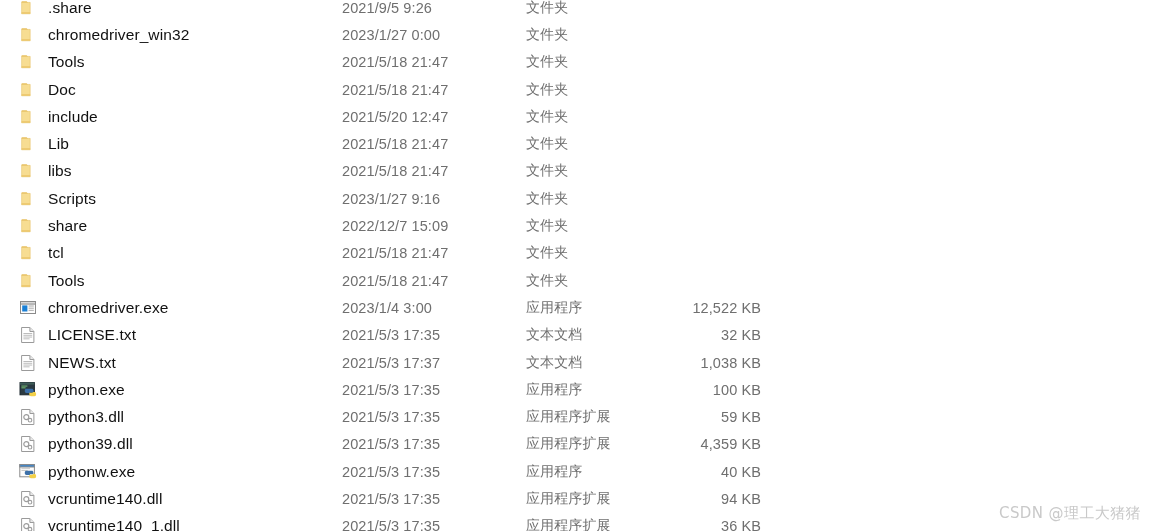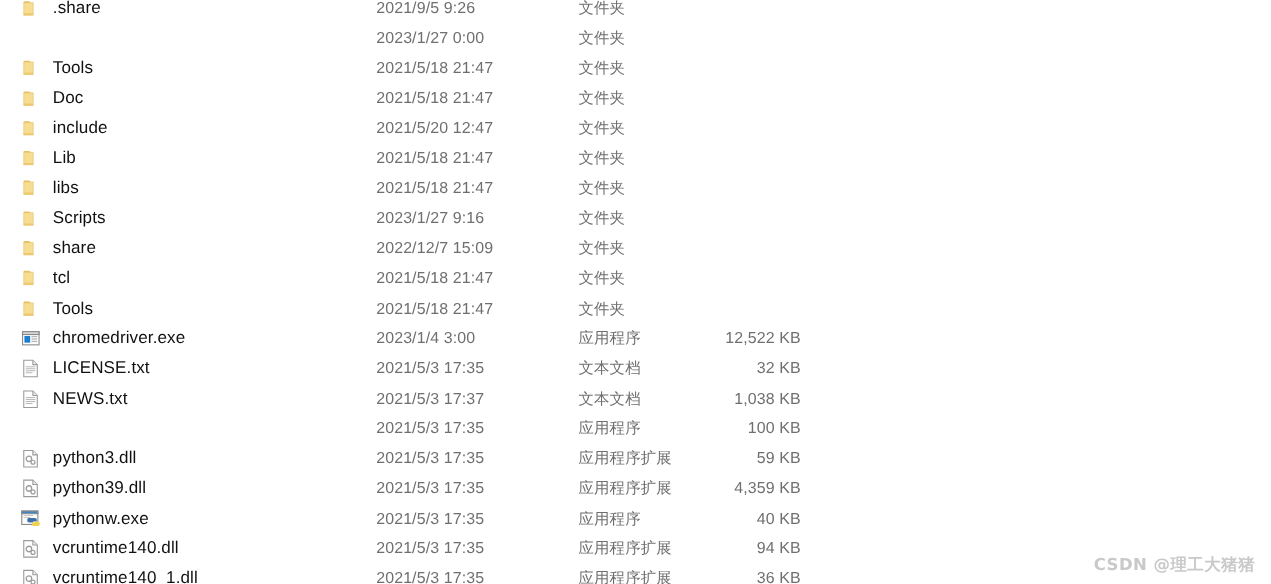--- a/index.html
+++ b/index.html
@@ -52,21 +52,21 @@
     position: absolute;
     left: 526px;
     top: 0;
     height: 27.3px;
     display: flex;
     align-items: center;
     white-space: nowrap;
   }
   .cell-size {
     position: absolute;
-    left: 567px;
+    left: 600px;
     width: 161px;
     top: 0;
     height: 27.3px;
     display: flex;
     align-items: center;
     justify-content: flex-end;
     white-space: nowrap;
   }
 
   .name-text {
@@ -101,21 +101,20 @@
   #watermark {
     position: absolute;
     right: 14px;
     bottom: 8px;
     font-size: 15px;
     color: #c9c9c9;
     font-family: "DejaVu Sans", "Liberation Sans", sans-serif;
     letter-spacing: 0.4px;
     white-space: nowrap;
     user-select: none;
-    font-weight: bold;
   }
 </style>
 </head>
 <body>
 
 <div id="file-list">
     <div class="row">
       <div class="cell-name">
         <span class="icon">
           <svg viewBox="0 0 20 20" width="20" height="20">
@@ -131,20 +130,31 @@
         <span class="date-text">2021/9/5 9:26</span>
       </div>
       <div class="cell-type">
         <span class="type-text">文件夹</span>
       </div>
       <div class="cell-size">
         <span class="size-text"></span>
       </div>
     </div>
     <div class="row">
+      <div class="cell-name">
+        <span class="icon">
+          <svg viewBox="0 0 20 20" width="20" height="20">
+            <path d="M3.6 3.2h5.1l1.5 1.9h-6.6z" fill="#e9c163"></path>
+            <path d="M3.6 4.4h8.6v11.4H3.6z" fill="#f7dd92"></path>
+            <path d="M3.6 4.4h8.6v11.4H3.6z" fill="none" stroke="#e2bc5e" stroke-width="0.5"></path>
+            <path d="M3.6 14.1h8.6v1.7H3.6z" fill="#ecc86f"></path>
+          </svg>
+        </span>
+        <span class="name-text">chromedriver_win32</span>
+      </div>
       <div class="cell-date">
         <span class="date-text">2023/1/27 0:00</span>
       </div>
       <div class="cell-type">
         <span class="type-text">文件夹</span>
       </div>
       <div class="cell-size">
         <span class="size-text"></span>
       </div>
     </div>
@@ -416,20 +426,34 @@
         <span class="date-text">2021/5/3 17:37</span>
       </div>
       <div class="cell-type">
         <span class="type-text">文本文档</span>
       </div>
       <div class="cell-size">
         <span class="size-text">1,038 KB</span>
       </div>
     </div>
     <div class="row">
+      <div class="cell-name">
+        <span class="icon">
+          <svg viewBox="0 0 20 20" width="20" height="20">
+            <rect x="2.0" y="2.6" width="14.4" height="12.2" fill="#2b3a42" stroke="#1e2a30" stroke-width="1"></rect>
+            <rect x="2.0" y="2.6" width="14.4" height="2.0" fill="#3f5d59"></rect>
+            <rect x="3.4" y="5.6" width="6.0" height="0.9" fill="#7fd07a"></rect>
+            <rect x="3.4" y="7.4" width="4.2" height="0.9" fill="#7fd07a"></rect>
+            <path d="M9.6 9.0h4.1a1.6 1.6 0 0 1 1.6 1.6v2.0h-3.6v0.8h5.0a1.6 1.6 0 0 1 0 0v0z" fill="#3a6fa5"></path>
+            <path d="M10.2 8.8h3.5c1.0 0 1.7.7 1.7 1.6v1.8h-3.4v.7h-3.5c-1.0 0-1.7-.7-1.7-1.6v-1.0c0-.9.7-1.5 1.7-1.5z" fill="#3b6fa8"></path>
+            <path d="M13.0 12.0h3.4c1.0 0 1.7.7 1.7 1.6v1.0c0 .9-.7 1.6-1.7 1.6h-3.4c-1.0 0-1.7-.7-1.7-1.6v-1.8h3.4v-.7z" fill="#f2d049"></path>
+          </svg>
+        </span>
+        <span class="name-text">python.exe</span>
+      </div>
       <div class="cell-date">
         <span class="date-text">2021/5/3 17:35</span>
       </div>
       <div class="cell-type">
         <span class="type-text">应用程序</span>
       </div>
       <div class="cell-size">
         <span class="size-text">100 KB</span>
       </div>
     </div>

